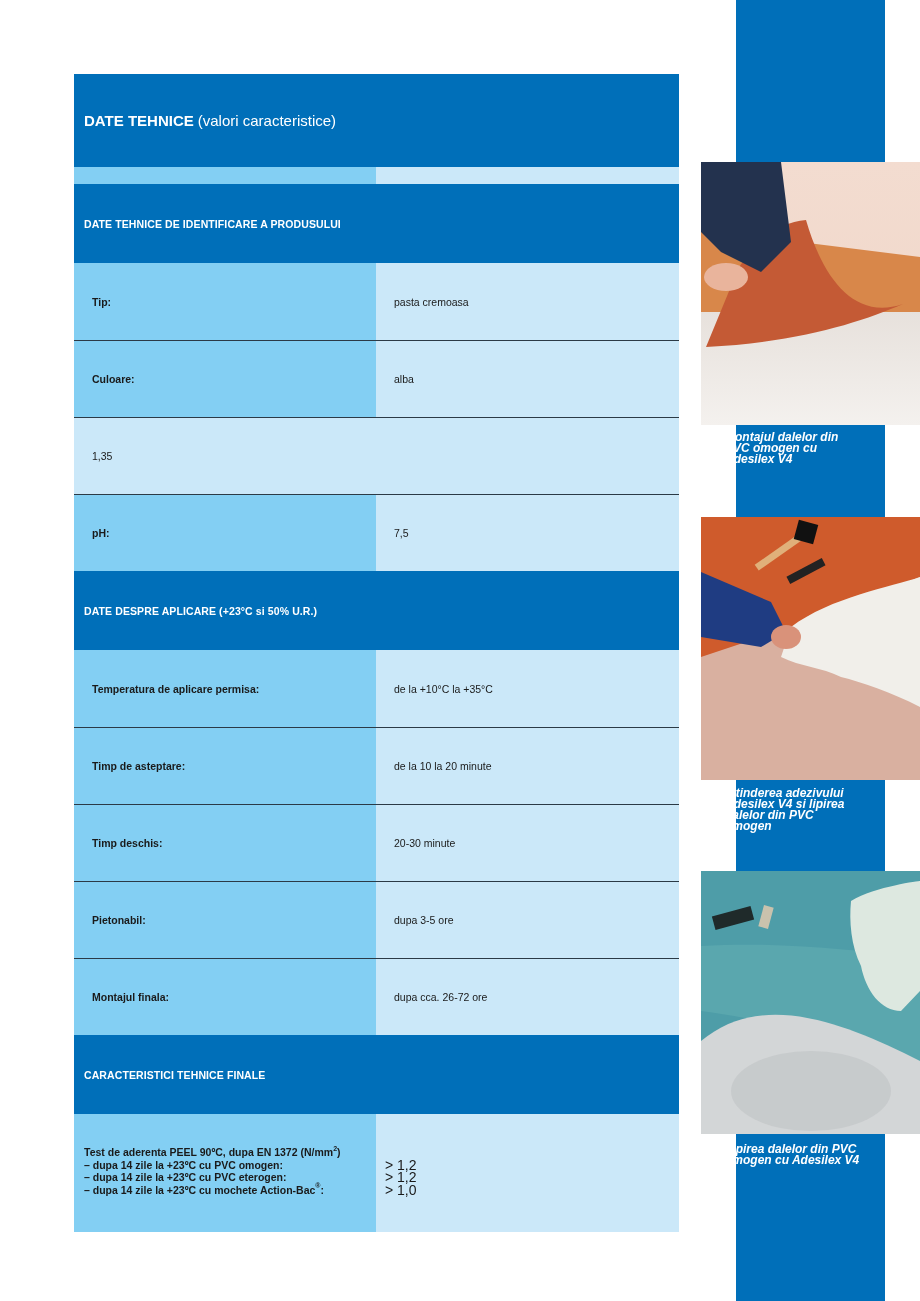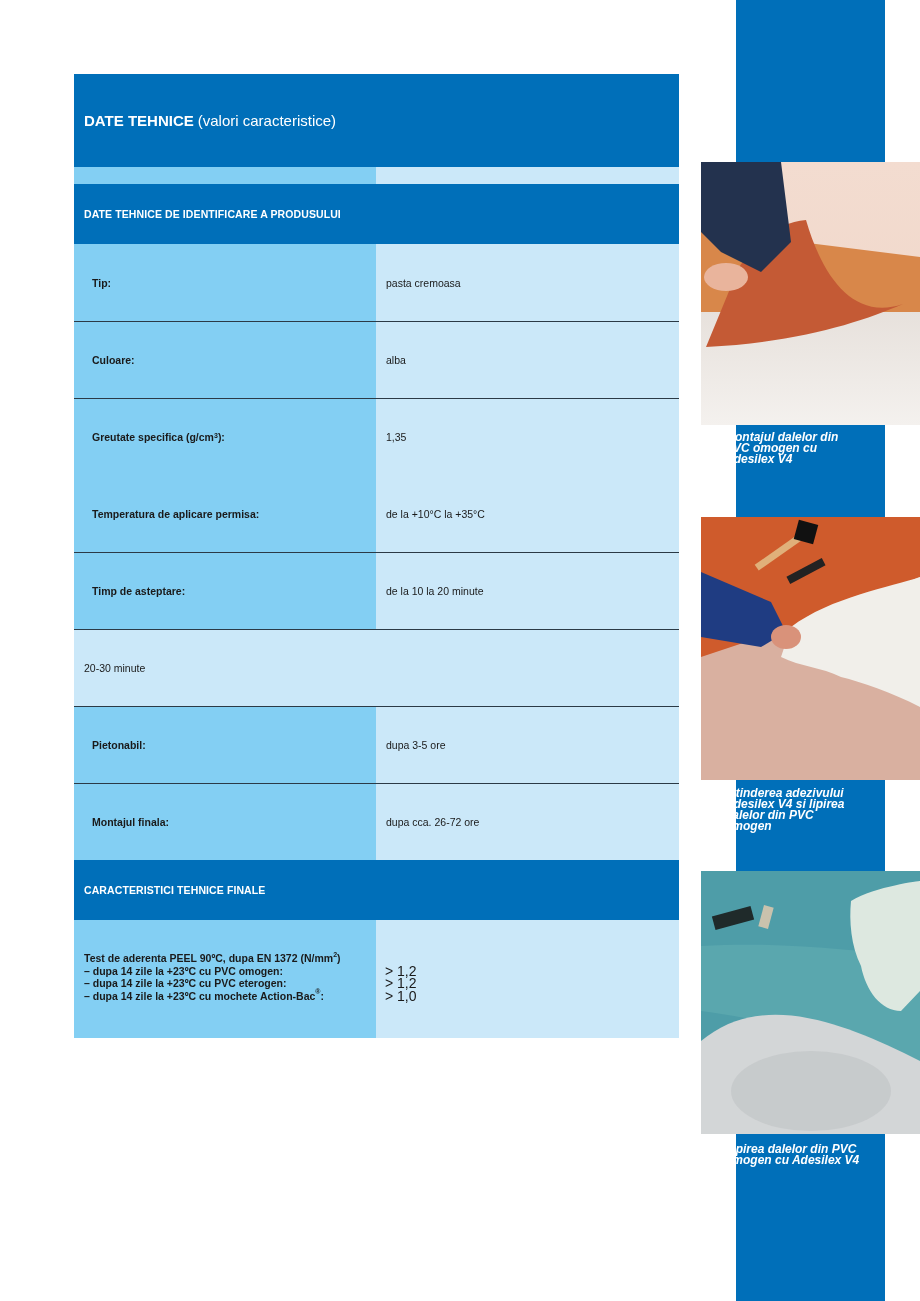--- a/index.html
+++ b/index.html
@@ -6,26 +6,26 @@
     html, body { width: 920px; height: 1301px; background: #ffffff; overflow: hidden; }
     body { position: relative; font-family: "Liberation Sans", sans-serif; color: #1a1a1a; }
 
     .table { position: absolute; left: 74px; top: 74px; width: 605px; }
     .title-block { height: 93px; background: #006fb9; color: #ffffff; display: flex; align-items: center; padding-left: 10px; font-size: 15px; }
     .title-block b { font-weight: bold; margin-right: 4px; }
     .strip { height: 17px; display: flex; }
     .strip .l { width: 302px; background: #83cff3; }
     .strip .r { flex: 1; background: #cbe8f9; }
 
-    .sec-head { height: 60px; background: #006fb9; color: #ffffff; display: flex; align-items: center; padding-left: 10px; font-size: 10.5px; font-weight: bold; letter-spacing: 0.1px; }
+    .sec-head { height: 79px; background: #006fb9; color: #ffffff; display: flex; align-items: center; padding-left: 10px; font-size: 10.5px; font-weight: bold; letter-spacing: 0.1px; }
 
     .row { display: flex; height: 77px; border-top: 1.5px solid #2b3a46; }
     .row.first { border-top: none; }
     .row .lab { width: 302px; background: #83cff3; display: flex; align-items: center; padding-left: 18px; font-size: 10.5px; font-weight: bold; }
-    .row .val { flex: 1; background: #cbe8f9; display: flex; align-items: center; padding-left: 10px; font-size: 10.5px; }
+    .row .val { flex: 1; background: #cbe8f9; display: flex; align-items: center; padding-left: 18px; font-size: 10.5px; }
     sup { font-size: 7px; line-height: 0; position: relative; top: -1px; }
 
     .final-row { display: flex; height: 118px; }
     .final-row .lab { width: 302px; background: #83cff3; padding: 32px 0 0 10px; font-size: 10.5px; font-weight: bold; line-height: 12.5px; }
     .final-row .val { flex: 1; background: #cbe8f9; padding: 44.5px 0 0 9px; font-size: 14px; line-height: 12.5px; }
     .final-row div.line { white-space: nowrap; }
 
     .band { position: absolute; left: 736px; top: 0; width: 149px; height: 1301px; background: #006fb9; }
     .photo { position: absolute; left: 701px; width: 219px; height: 263px; overflow: hidden; }
     .caption { position: absolute; left: 725px; width: 135px; color: #ffffff; font-size: 12px; font-weight: bold; font-style: italic; line-height: 11px; }
@@ -46,37 +46,38 @@
   <div class="sec-head">DATE TEHNICE DE IDENTIFICARE A PRODUSULUI</div>
   <div class="row first">
     <div class="lab">Tip:</div>
     <div class="val">pasta cremoasa</div>
   </div>
   <div class="row">
     <div class="lab">Culoare:</div>
     <div class="val">alba</div>
   </div>
   <div class="row">
-    <div class="lab">
-      <span>Greutate specifica (g/cm</span>
-        <sup>3</sup>
-        <span>):</span>
-    </div>
     <div class="val">1,35</div>
   </div>
+  <div class="row">
+    <div class="lab">pH:</div>
+    <div class="val">7,5</div>
+  </div>
 
+  <div class="sec-head">DATE DESPRE APLICARE (+23°C si 50% U.R.)</div>
   <div class="row first">
     <div class="lab">Temperatura de aplicare permisa:</div>
     <div class="val">de la +10°C la +35°C</div>
   </div>
   <div class="row">
     <div class="lab">Timp de asteptare:</div>
     <div class="val">de la 10 la 20 minute</div>
   </div>
   <div class="row">
+    <div class="lab">Timp deschis:</div>
     <div class="val">20-30 minute</div>
   </div>
   <div class="row">
     <div class="lab">Pietonabil:</div>
     <div class="val">dupa 3-5 ore</div>
   </div>
   <div class="row">
     <div class="lab">Montajul finala:</div>
     <div class="val">dupa cca. 26-72 ore</div>
   </div>

